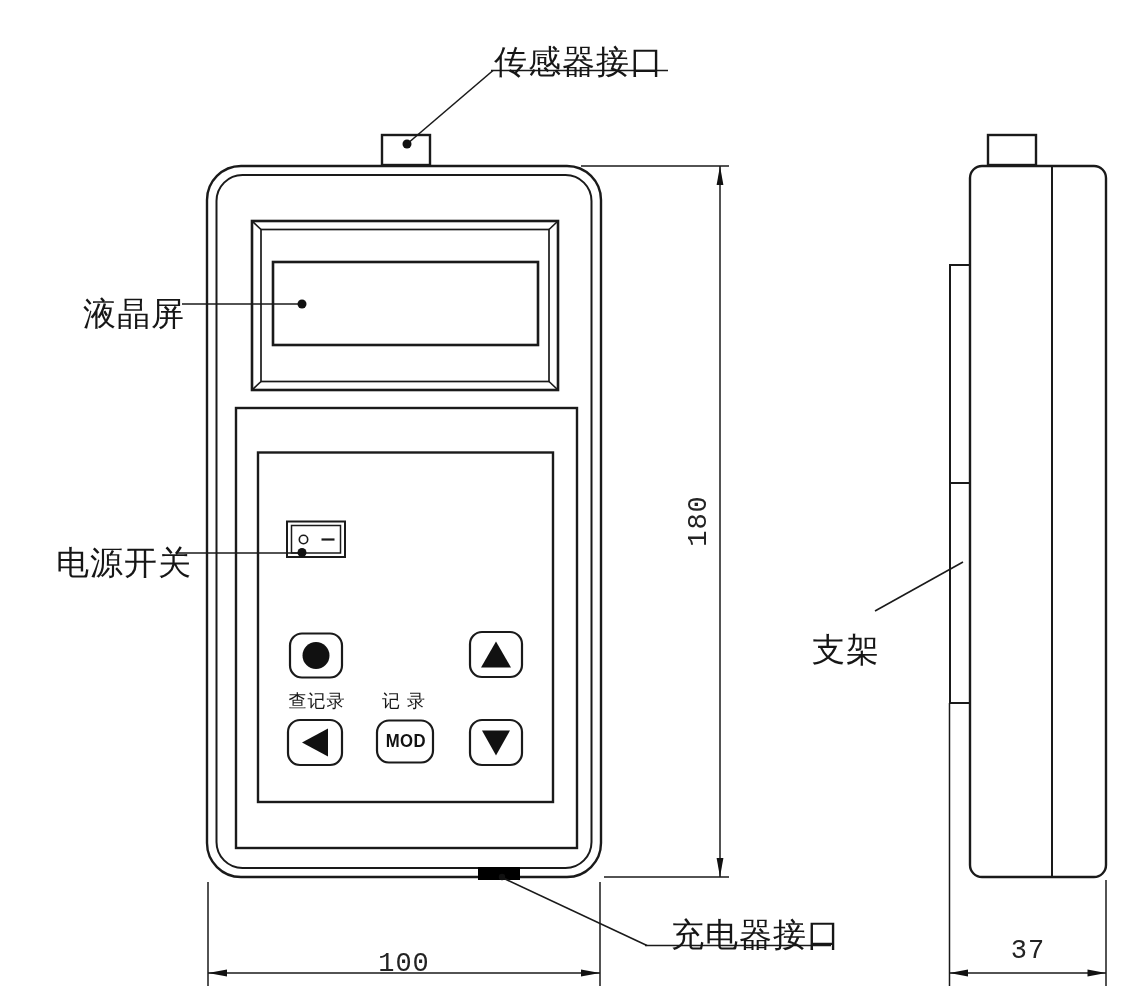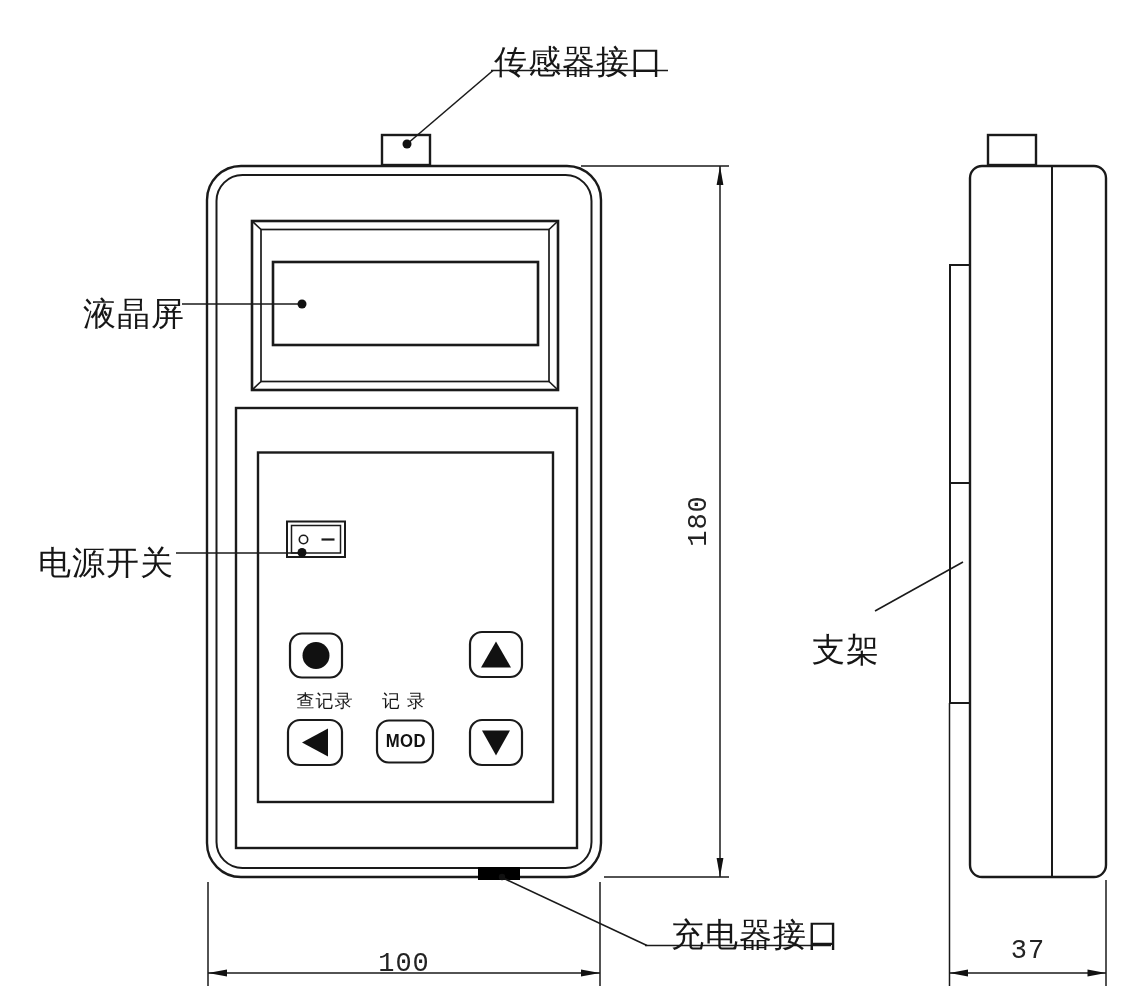--- a/index.html
+++ b/index.html
@@ -117,23 +117,23 @@
         <polygon points="949.5,973 968,969.6 968,976.4" fill="#111" stroke="none"></polygon>
         <polygon points="1106,973 1087.5,969.6 1087.5,976.4" fill="#111" stroke="none"></polygon>
       </g>
     </g>
   </svg>
 
   <div class="label cjk hcenter" style="left:579px; top:35px;">传感器接口</div>
 
   <div class="label cjk" style="left:83px; top:287px;">液晶屏</div>
 
-  <div class="label cjk" style="left:38px; top:536px;">电源开关</div>
+  <div class="label cjk" style="left:56px; top:536px;">电源开关</div>
 
-  <div class="label cjk-small hcenter" style="left:317px; top:692px;margin-left:8px;">查记录</div>
+  <div class="label cjk-small hcenter" style="left:317px; top:692px;">查记录</div>
 
   <div class="label cjk-small hcenter" style="left:404px; top:692px;">记 录</div>
 
   <div class="mod-box">
     <span class="mod-text">MOD</span>
   </div>
 
   <div class="label cjk hcenter" style="left:756px; top:908px;">充电器接口</div>
 
   <div class="label cjk" style="left:812px; top:623px;">支架</div>

